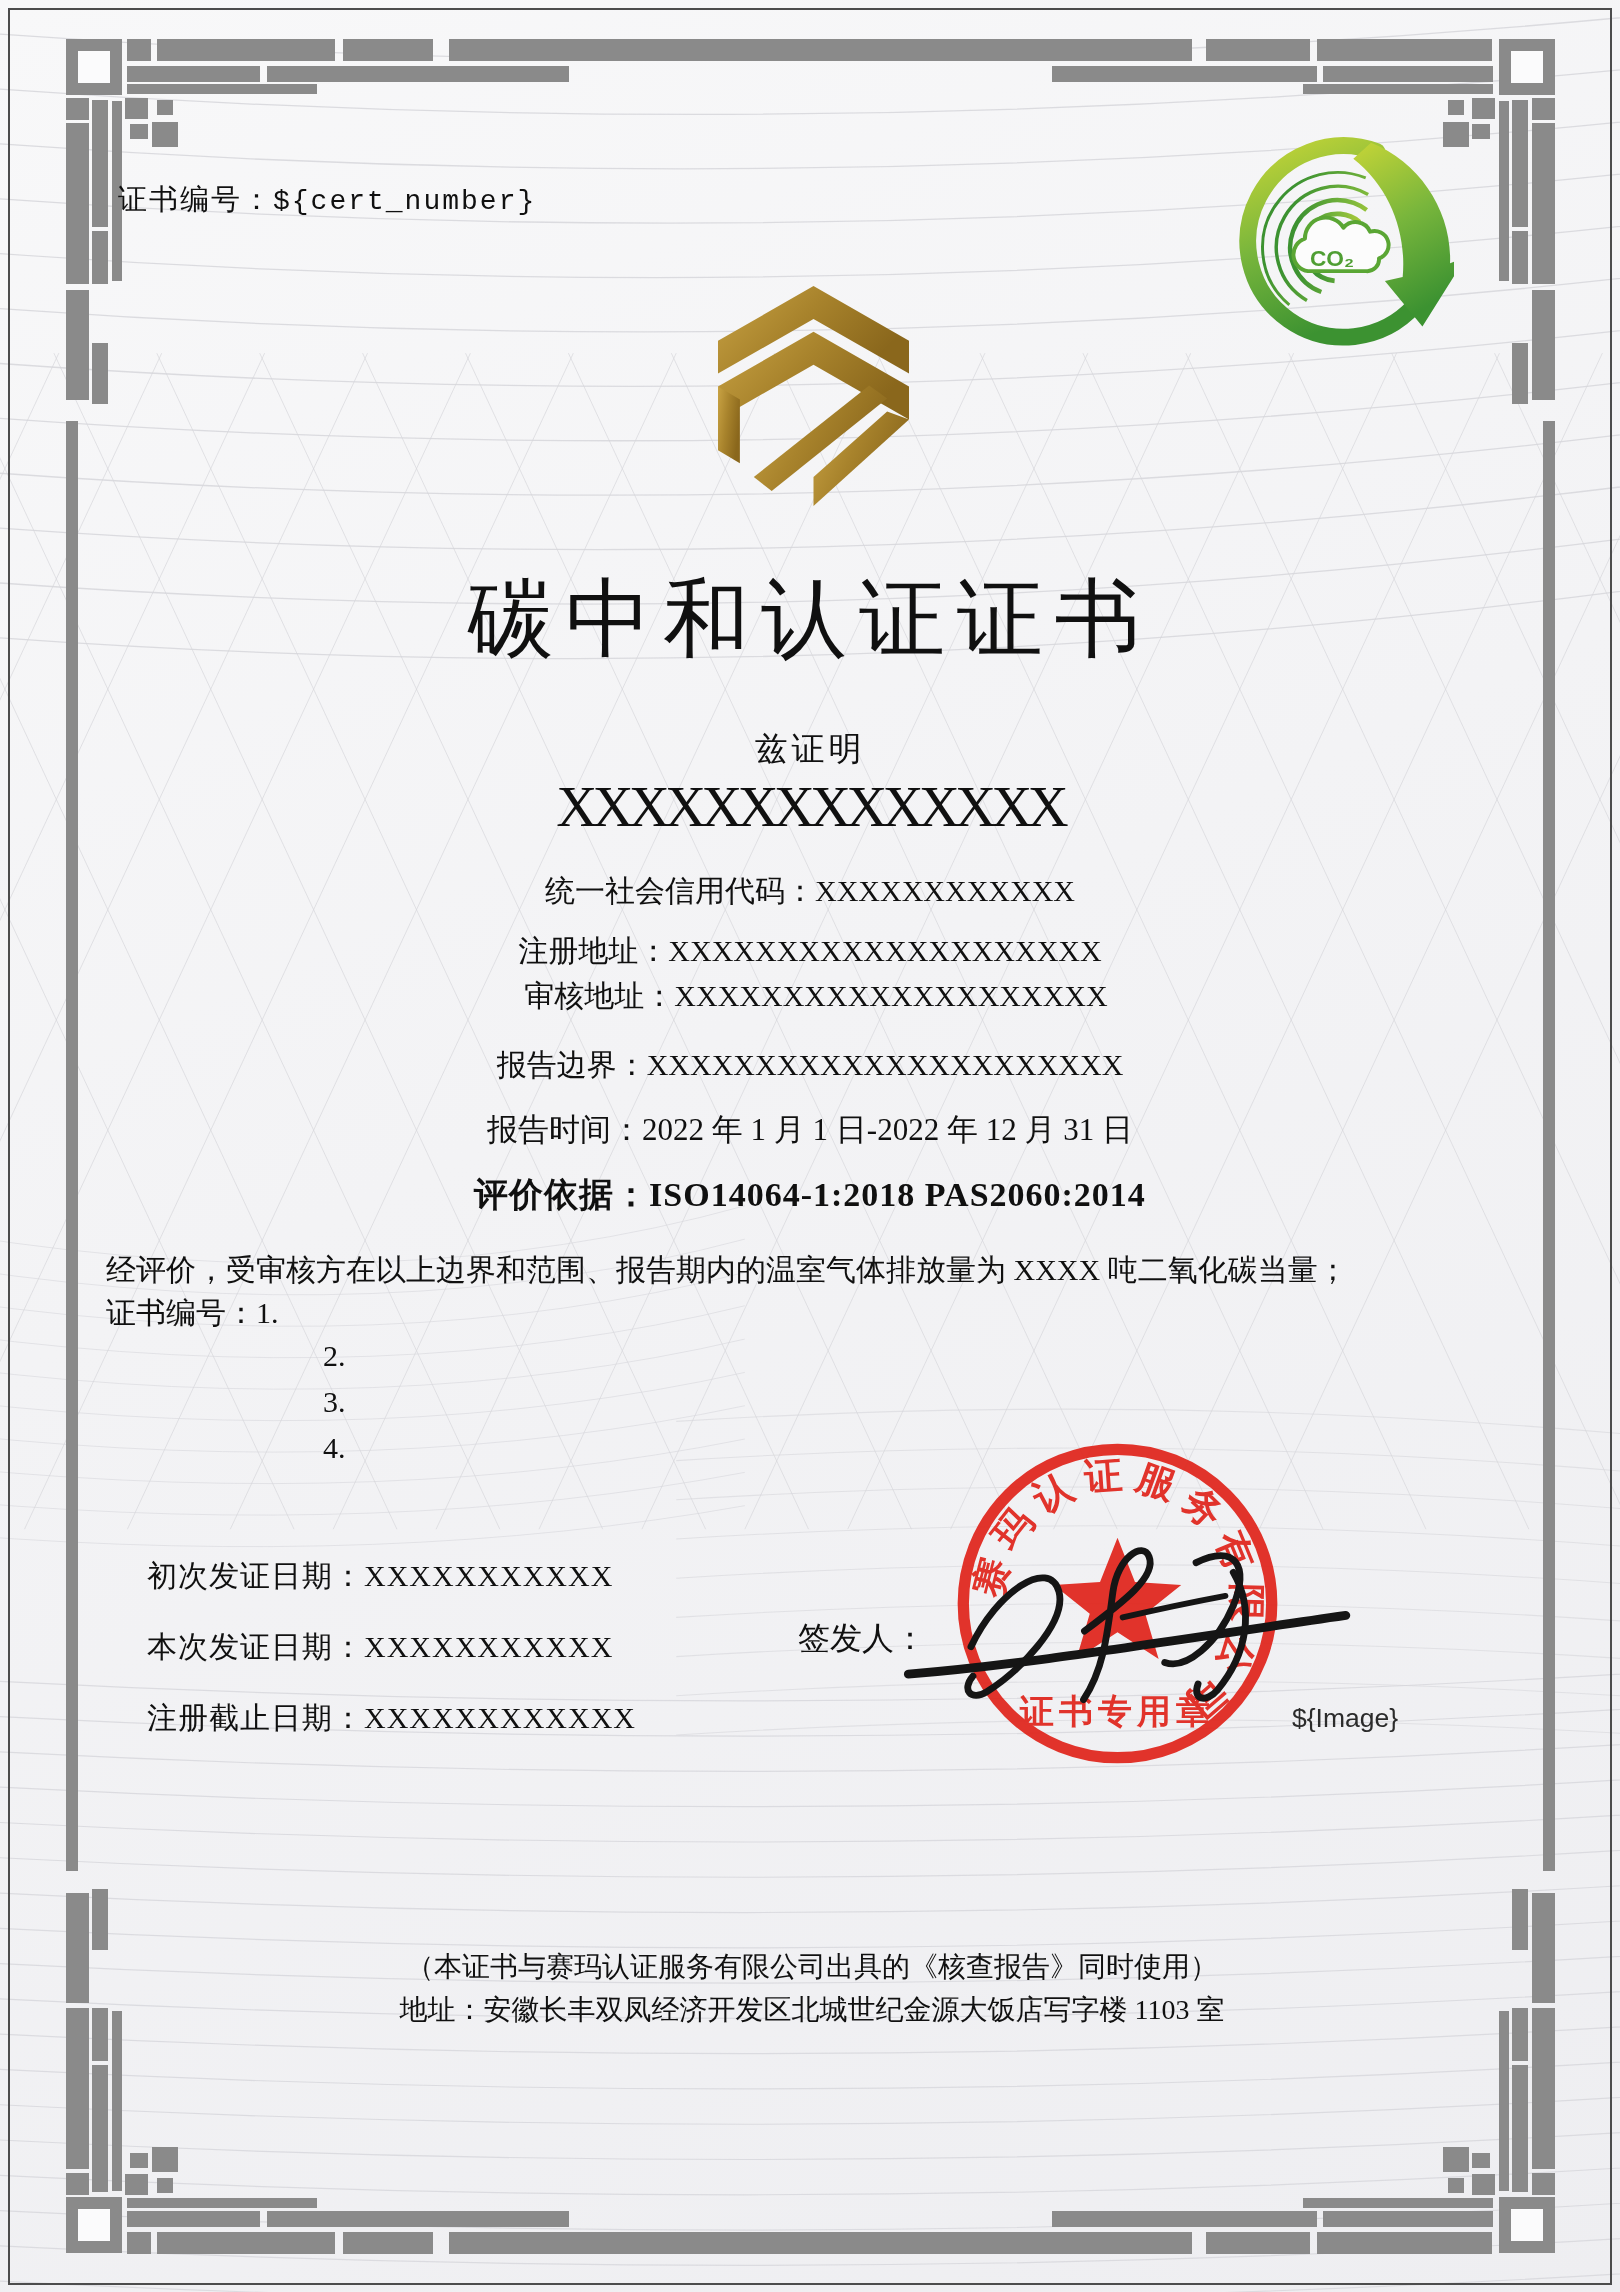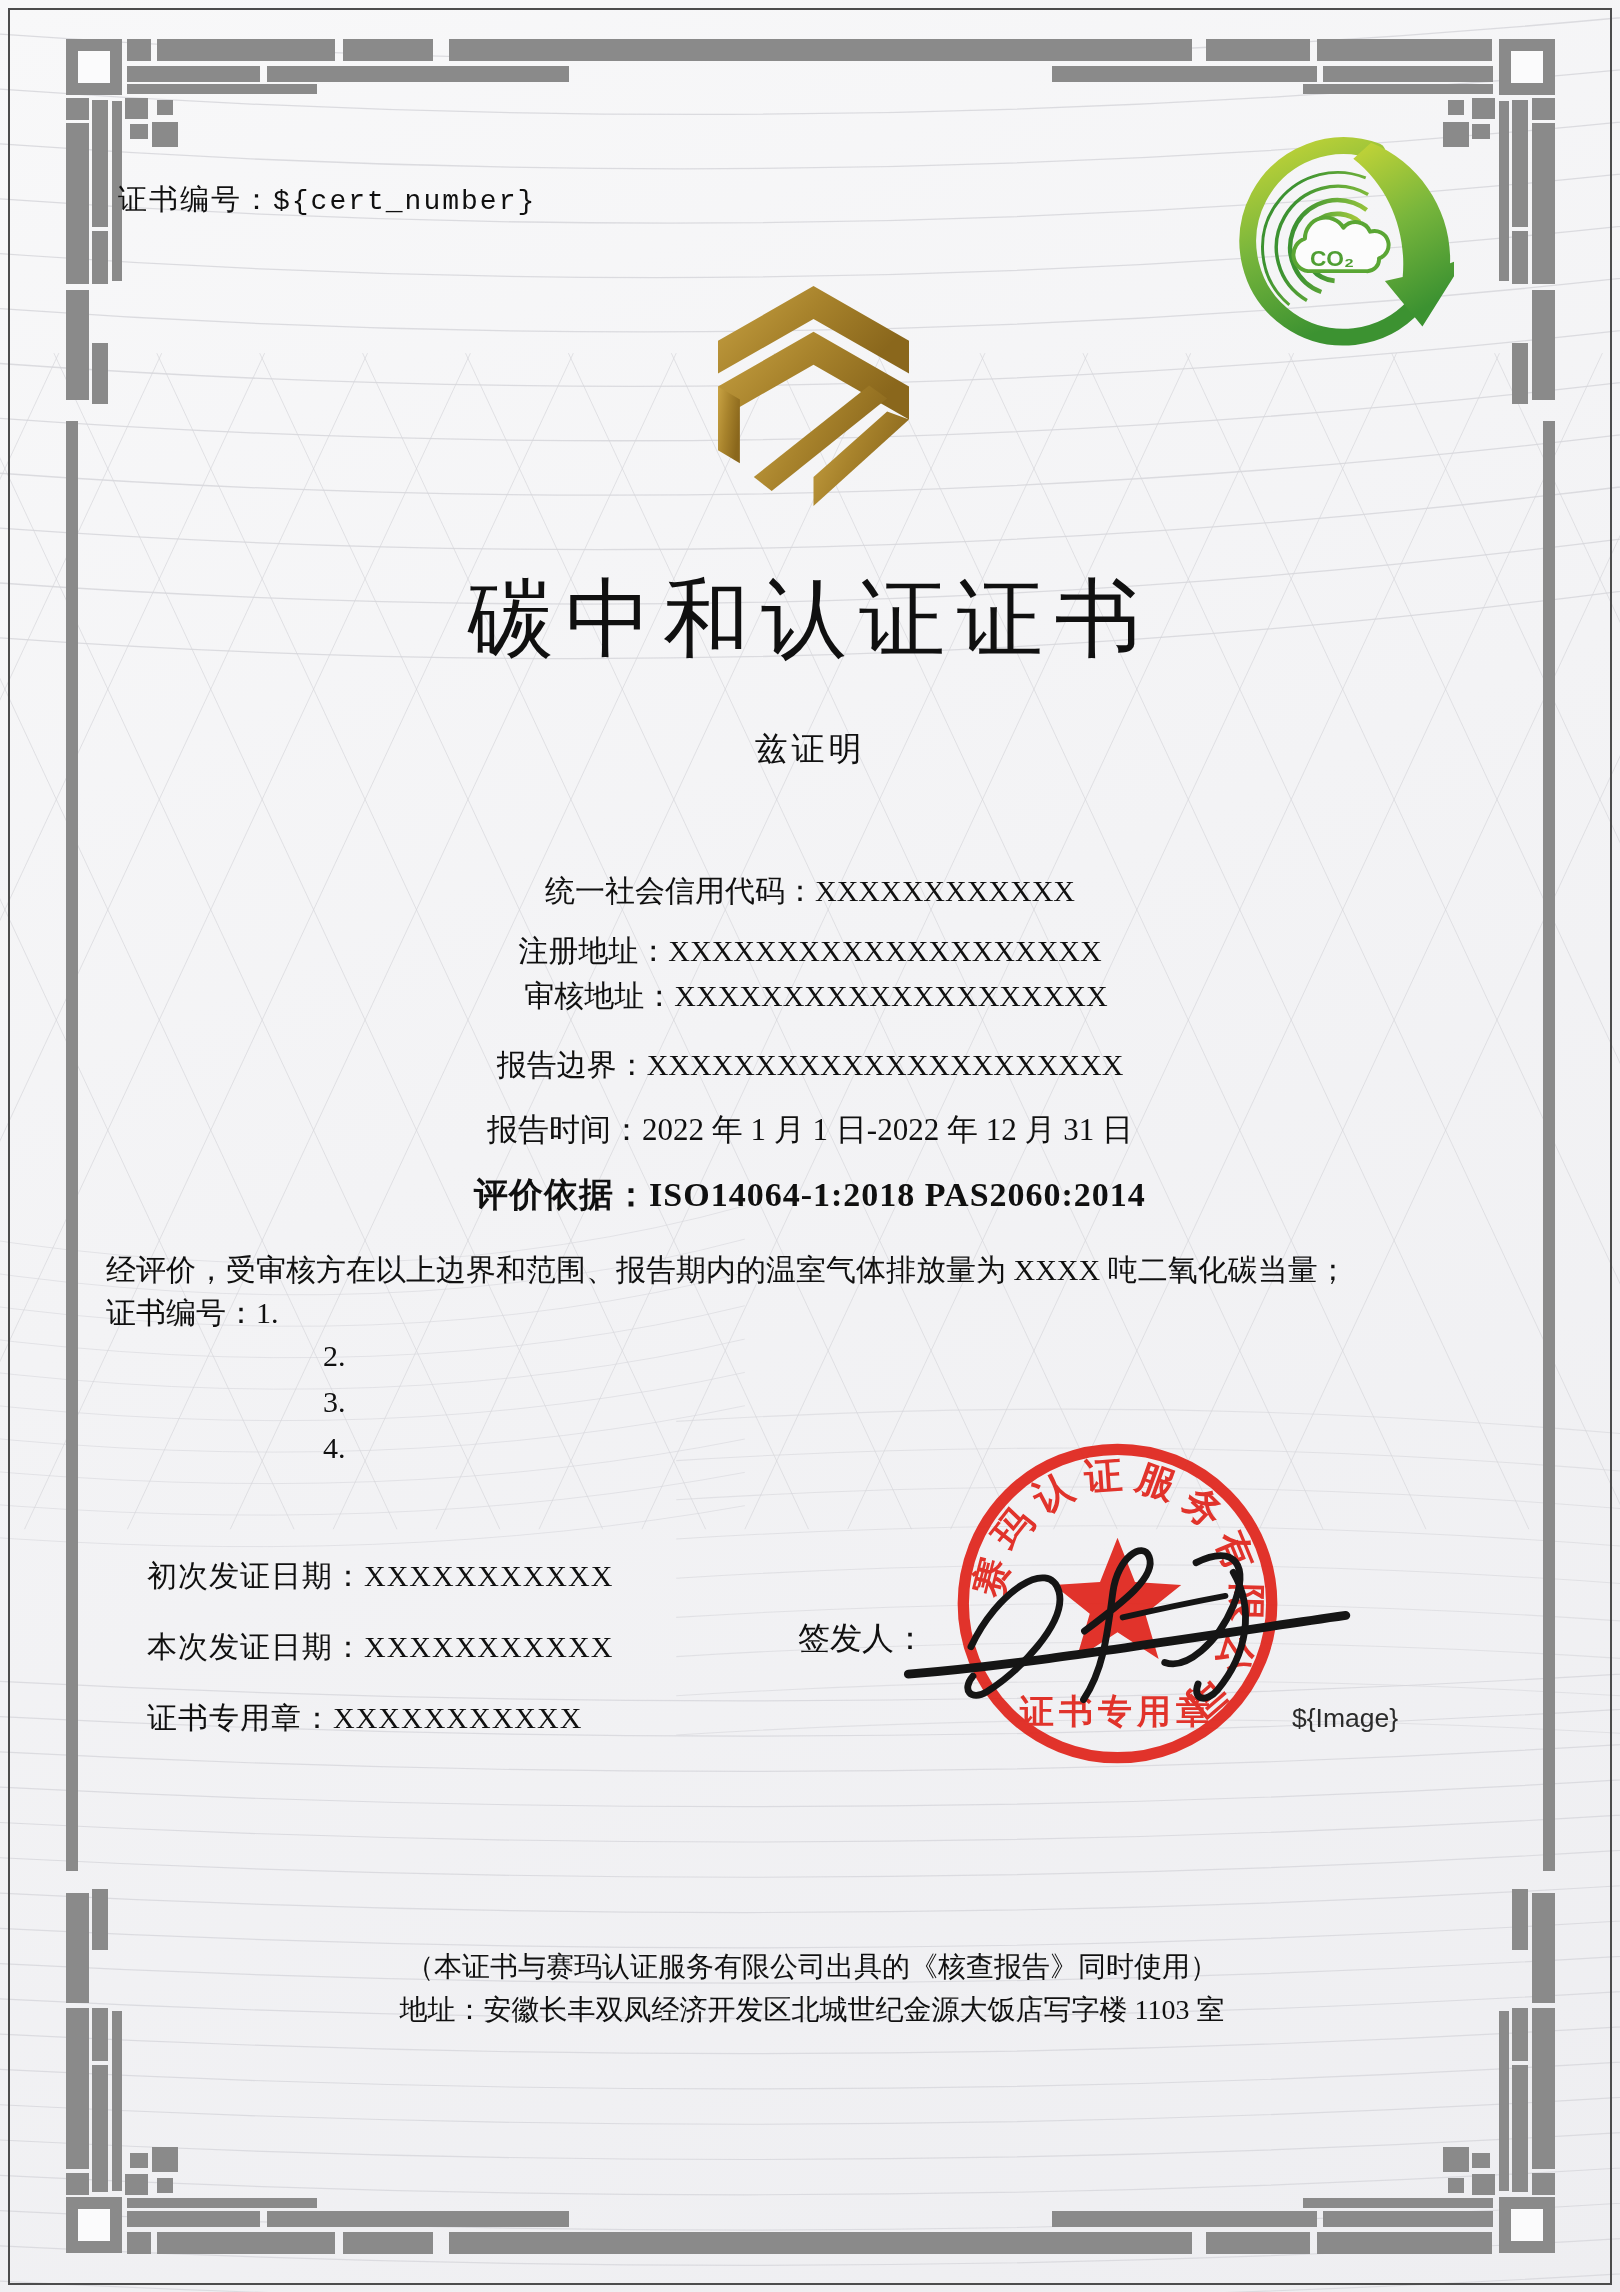--- a/index.html
+++ b/index.html
@@ -250,38 +250,39 @@
       <path d="M96,0 L192,55 L192,88 L96,33 L0,88 L0,55 Z"></path>
       <path d="M96,46 L192,101 L192,134 L96,79 L0,134 L0,101 Z"></path>
       <path d="M0,101 L22,114 L22,178 L0,165 Z"></path>
       <path d="M36,192 L152,100 L170,113 L54,206 Z"></path>
       <path d="M192,134 L96,221 L96,192 L170,126 Z"></path>
     </g>
   </svg>
 
   <div class="line title">碳中和认证证书</div>
   <div class="line intro">兹证明</div>
+  <div class="line company">XXXXXXXXXXXXXX</div>
   <div class="line credit">统一社会信用代码：XXXXXXXXXXXX</div>
   <div class="line reg">注册地址：XXXXXXXXXXXXXXXXXXXX</div>
   <div class="line audit">审核地址：XXXXXXXXXXXXXXXXXXXX</div>
   <div class="line boundary">报告边界：XXXXXXXXXXXXXXXXXXXXXX</div>
   <div class="line period">报告时间：2022 年 1 月 1 日-2022 年 12 月 31 日</div>
   <div class="line basis">评价依据：ISO14064-1:2018 PAS2060:2014</div>
 
   <div class="bodytext">经评价，受审核方在以上边界和范围、报告期内的温室气体排放量为 XXXX 吨二氧化碳当量；</div>
   <div class="pathrow">
     <span>证书编号：</span><span>1.</span>
   </div>
   <div class="pathitem" style="top:1339px">2.</div>
   <div class="pathitem" style="top:1385px">3.</div>
   <div class="pathitem" style="top:1431px">4.</div>
 
   <div class="dateline" style="top:1556px">初次发证日期：XXXXXXXXXXX</div>
   <div class="dateline" style="top:1627px">本次发证日期：XXXXXXXXXXX</div>
-  <div class="dateline" style="top:1698px">证书专用章：XXXXXXXXXXX</div>
+  <div class="dateline" style="top:1698px">注册截止日期：XXXXXXXXXXXX</div>
 
   <div class="issuer">签发人：</div>
 
   <svg class="stamp" width="329" height="329" viewBox="0 0 320 320">
     <defs>
       <path id="ringpath" d="M47,160 A113,113 0 1 1 199,267" fill="none"></path>
     </defs>
     <circle cx="160" cy="160" r="150" fill="none" stroke="#e0251c" stroke-width="11"></circle>
     <path d="M160,96 L177,139 L222,142 L187,170 L200,214 L160,188 L120,214 L133,170 L98,142 L143,139 Z" fill="#e0251c"></path>
     <text font-size="37" font-weight="bold" fill="#e0251c" letter-spacing="10" font-family="Liberation Serif, DejaVu Serif, serif">

